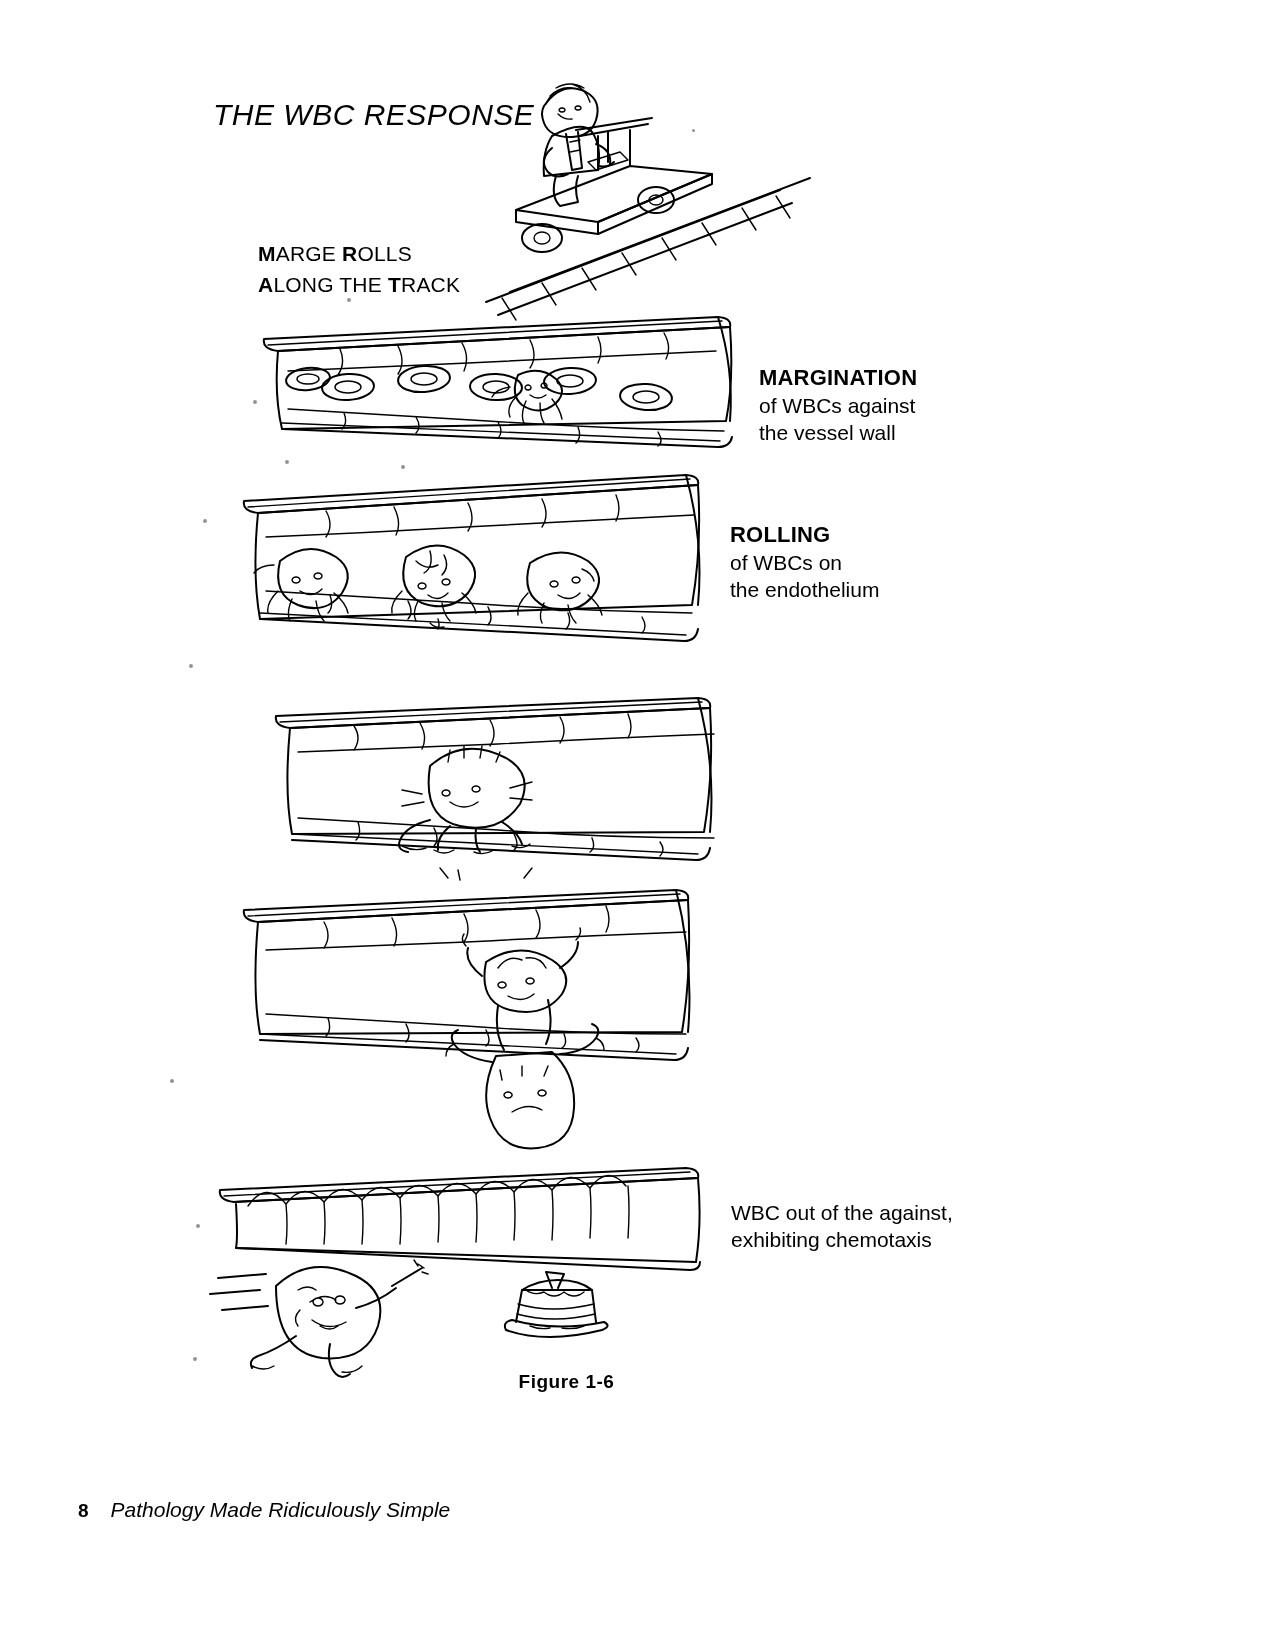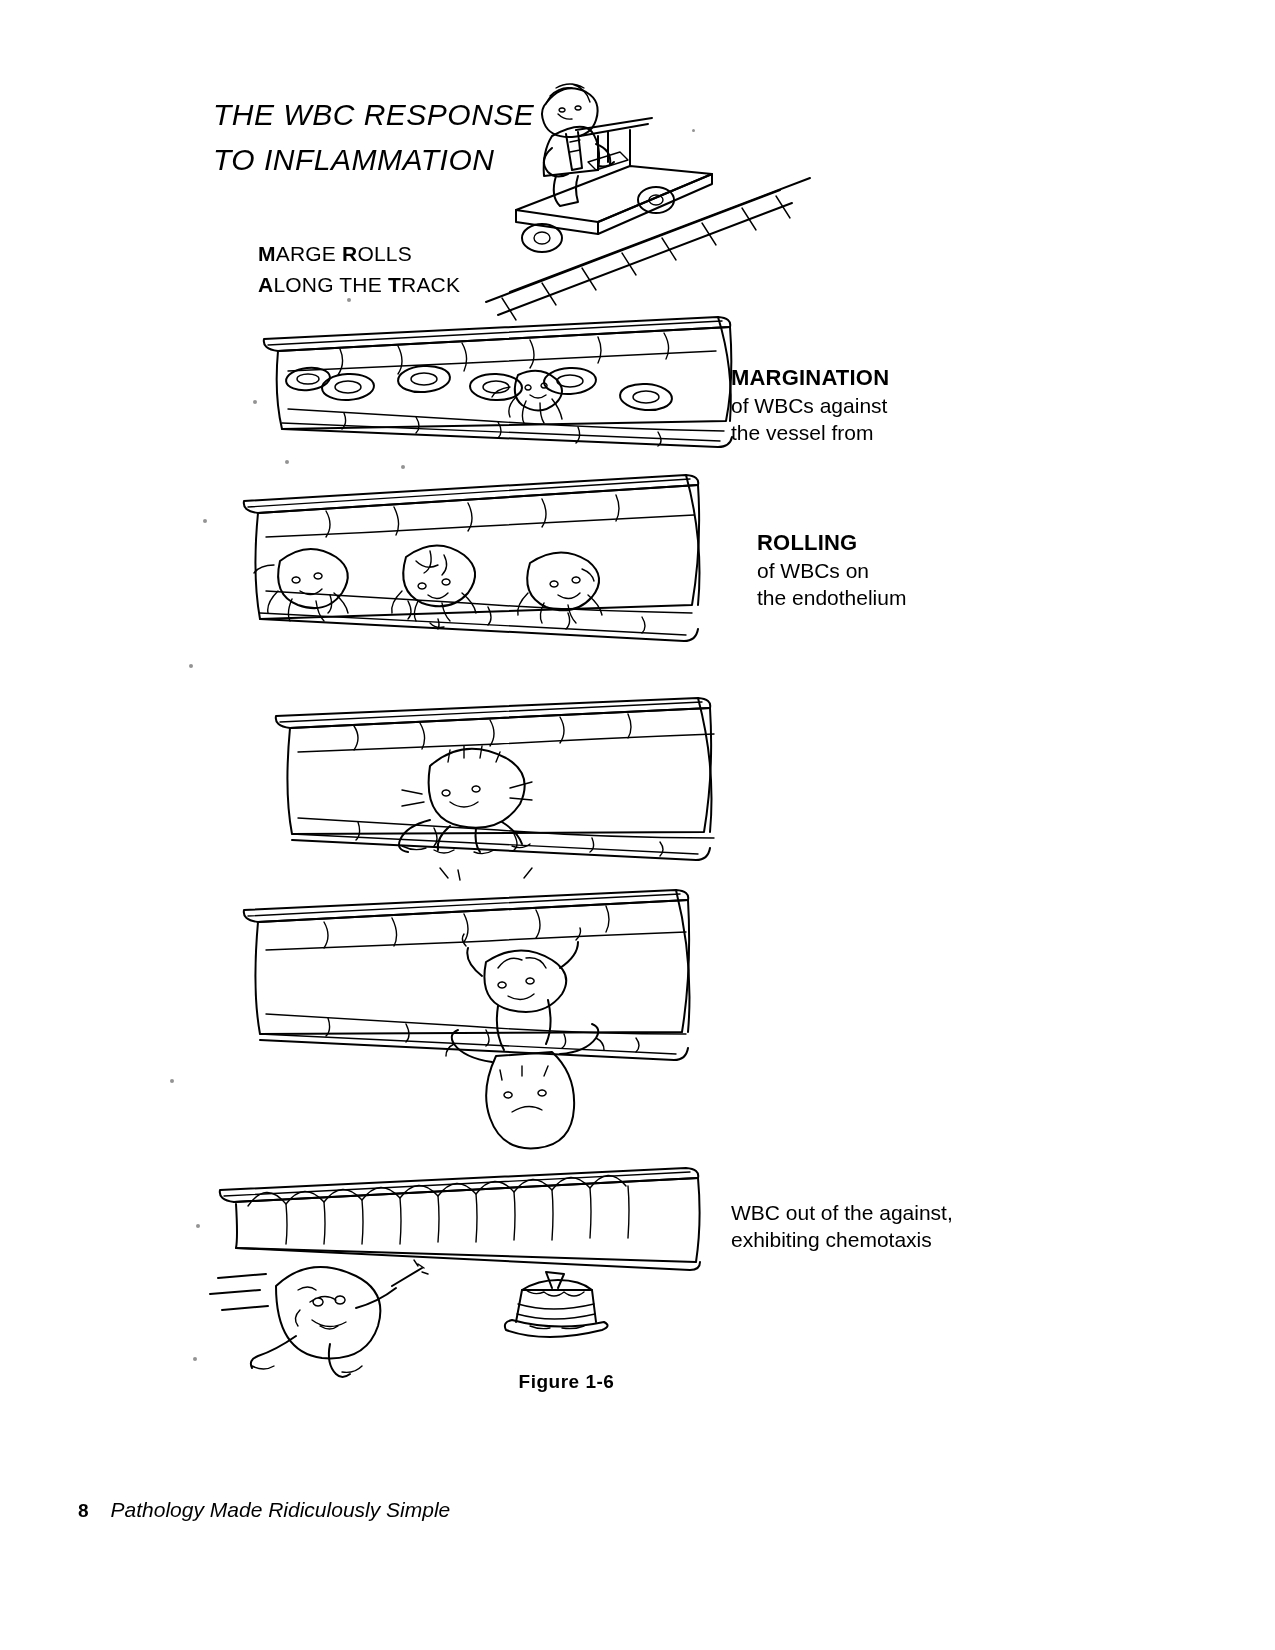--- a/index.html
+++ b/index.html
@@ -56,22 +56,22 @@
   .step-label .step-title {
     font-weight: bold;
     font-size: 22px;
     line-height: 28px;
     letter-spacing: 0.2px;
   }
   .step-label .step-desc {
     font-size: 21px;
     line-height: 27px;
   }
-  #label-margination   { left: 731px; top: 364px; }
-  #label-rolling       { left: 757px; top: 521px; margin-top: 8px; }
+  #label-margination   { left: 731px; top: 364px; padding-left: 28px; }
+  #label-rolling       { left: 730px; top: 521px; }
   #label-adhesion      { left: 731px; top: 741px; }
   #label-transmigration{ left: 731px; top: 928px; }
   #label-chemotaxis    { left: 731px; top: 1199px; }
   #label-chemotaxis .step-desc { font-size: 21px; line-height: 27px; }
 
   
   #figure-caption {
     position: absolute;
     left: 0;
     top: 1371px;
@@ -131,21 +131,20 @@
     opacity: 0.55;
   }
 </style>
 </head>
 <body>
 
 <div class="page">
 
   <div id="title-block">
     <div class="title-line">THE WBC RESPONSE</div>
-    <div class="title-line">TO INFLAMMATION</div>
   </div>
 
   <div id="mnemonic">
     <div>
       <span class="cap">M</span><span>ARGE </span><span class="cap">R</span><span>OLLS</span>
     </div>
     <div>
       <span class="cap">A</span><span>LONG THE </span><span class="cap">T</span><span>RACK</span>
     </div>
   </div>
@@ -234,21 +233,21 @@
         <path class="ink" d="M270 70 q22 -10 38 4 q12 12 0 24 q-16 14 -34 2 q-12 -10 -4 -30 Z"></path>
         <path class="ink-thin" d="M280 80 a3 2.5 0 1 0 0.1 0 M296 78 a3 2.5 0 1 0 0.1 0 M282 90 q8 6 16 0"></path>
         <path class="ink-thin" d="M268 92 q-10 10 -6 20 M278 96 q-6 14 -2 22 M292 98 q0 14 4 20 M304 94 q8 10 10 20 M262 82 q-14 2 -18 10"></path>
       </g>
     </svg>
   </div>
 
   <div class="step-label" id="label-margination">
     <div class="step-title">MARGINATION</div>
     <div class="step-desc">of WBCs against</div>
-    <div class="step-desc">the vessel from</div>
+    <div class="step-desc">the vessel wall</div>
   </div>
 
   <div class="art" id="art-panel-2" style="left:230px; top:465px;">
     <svg width="490" height="190" viewBox="0 0 490 190">
       <path class="ink" d="M14 36 L456 10 q14 1 12 10 L28 48 q-16 -2 -14 -12 Z"></path>
       <path class="ink" d="M28 48 L468 20"></path>
       <path class="ink-thin" d="M18 42 L460 14"></path>
       <path class="ink" d="M28 48 q-6 62 2 106 L462 140 q10 -58 6 -120"></path>
       <path class="ink" d="M30 154 L454 176 q12 0 14 -12"></path>
       <path class="ink-thin" d="M30 148 L456 170"></path>

